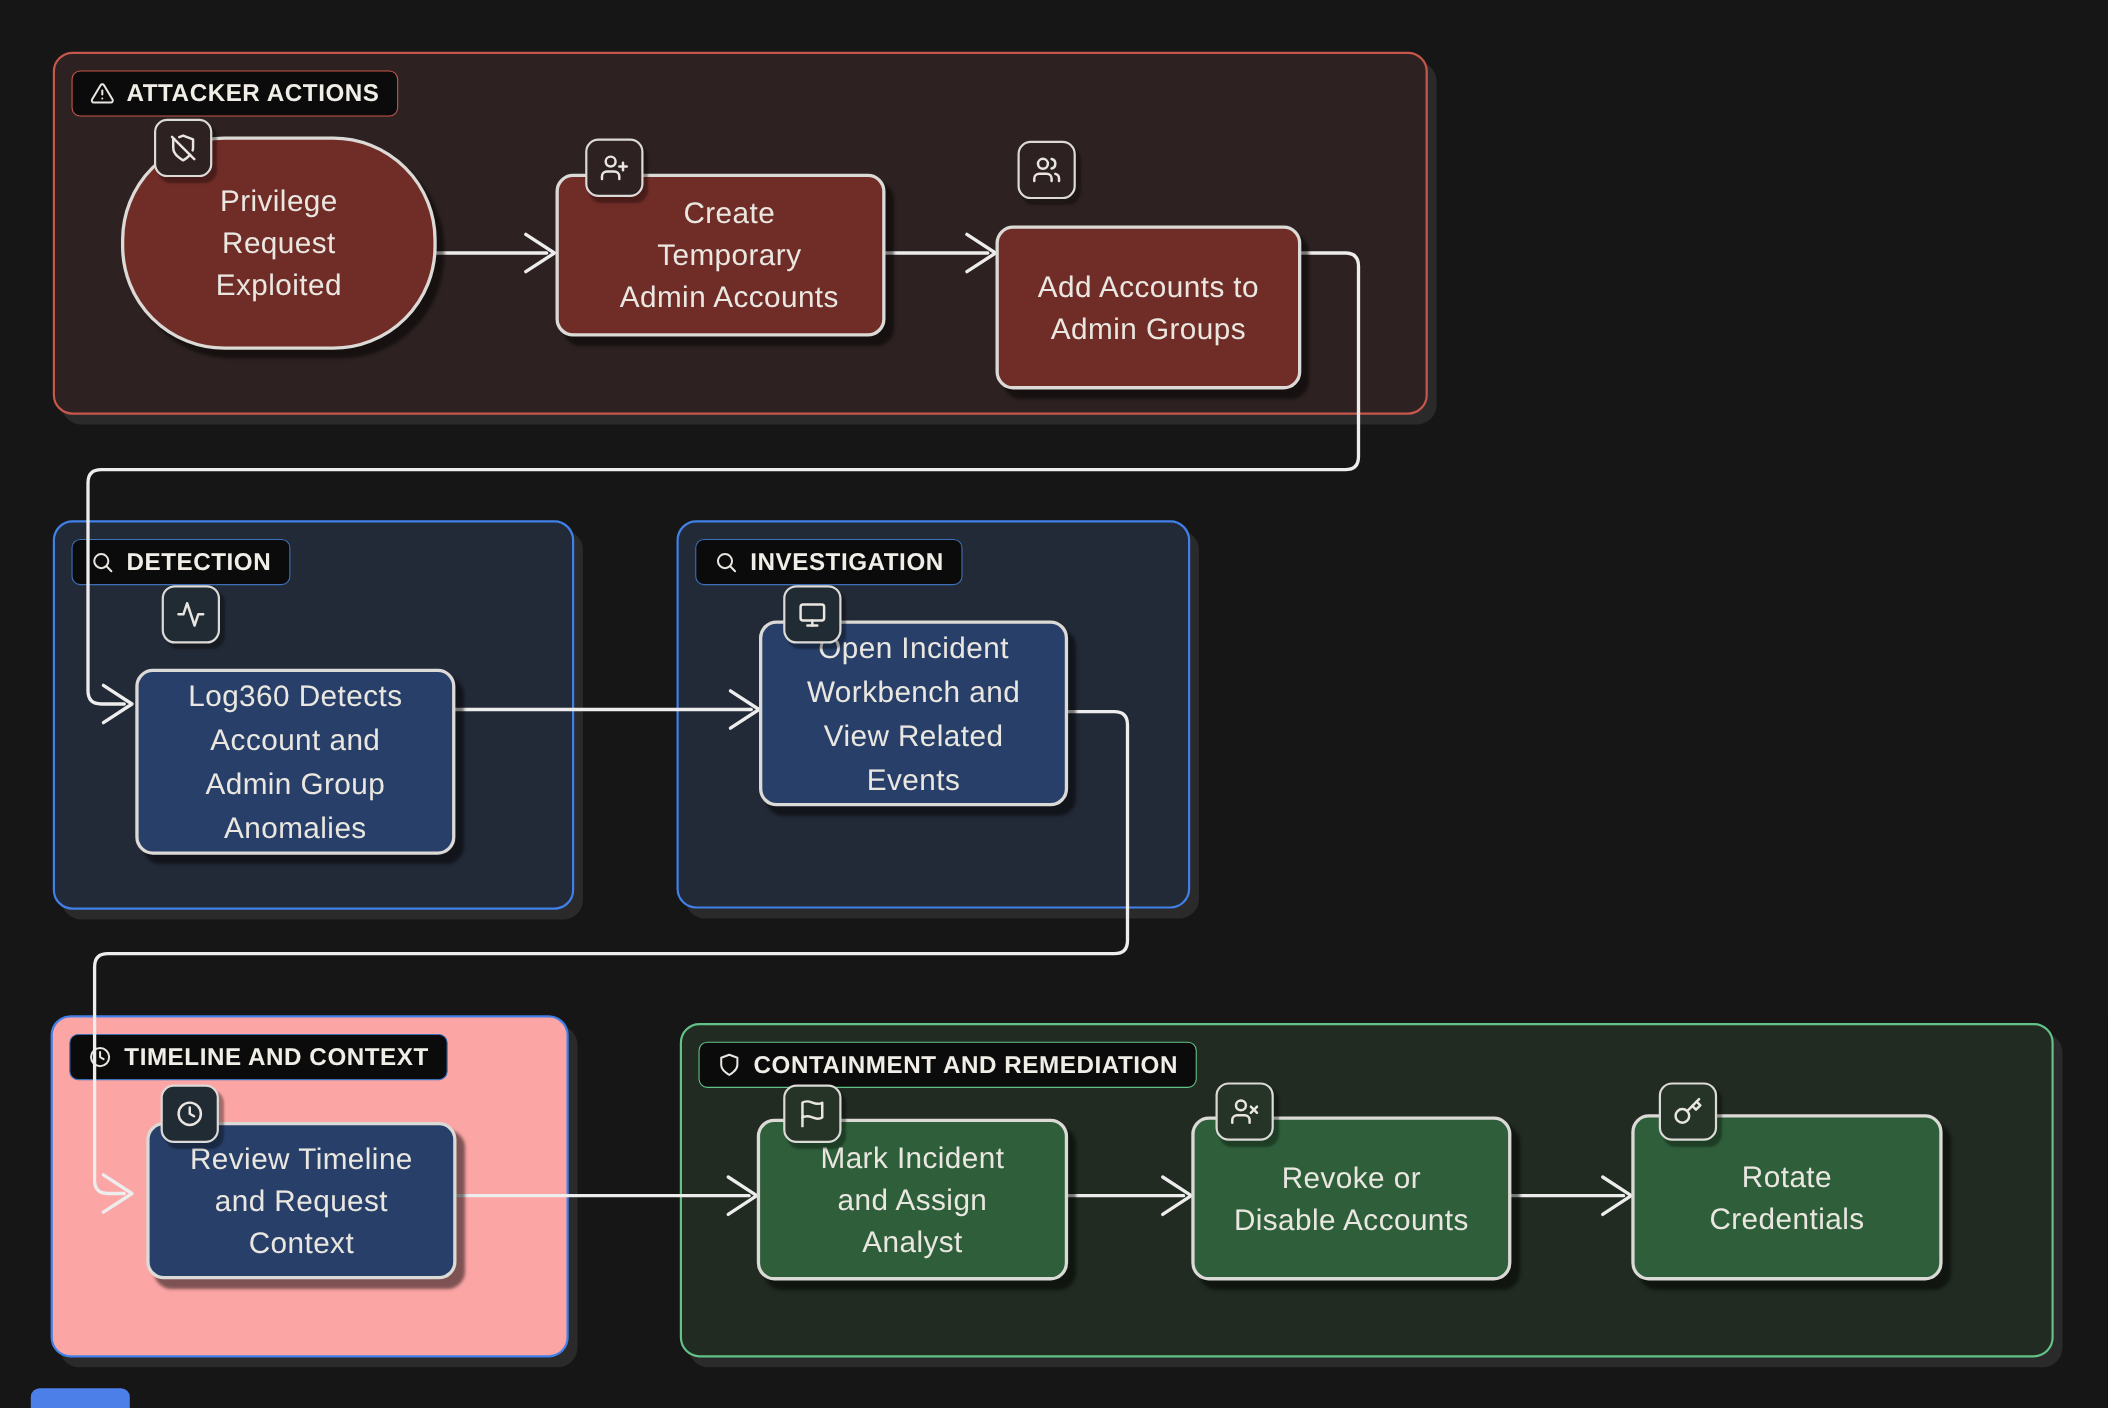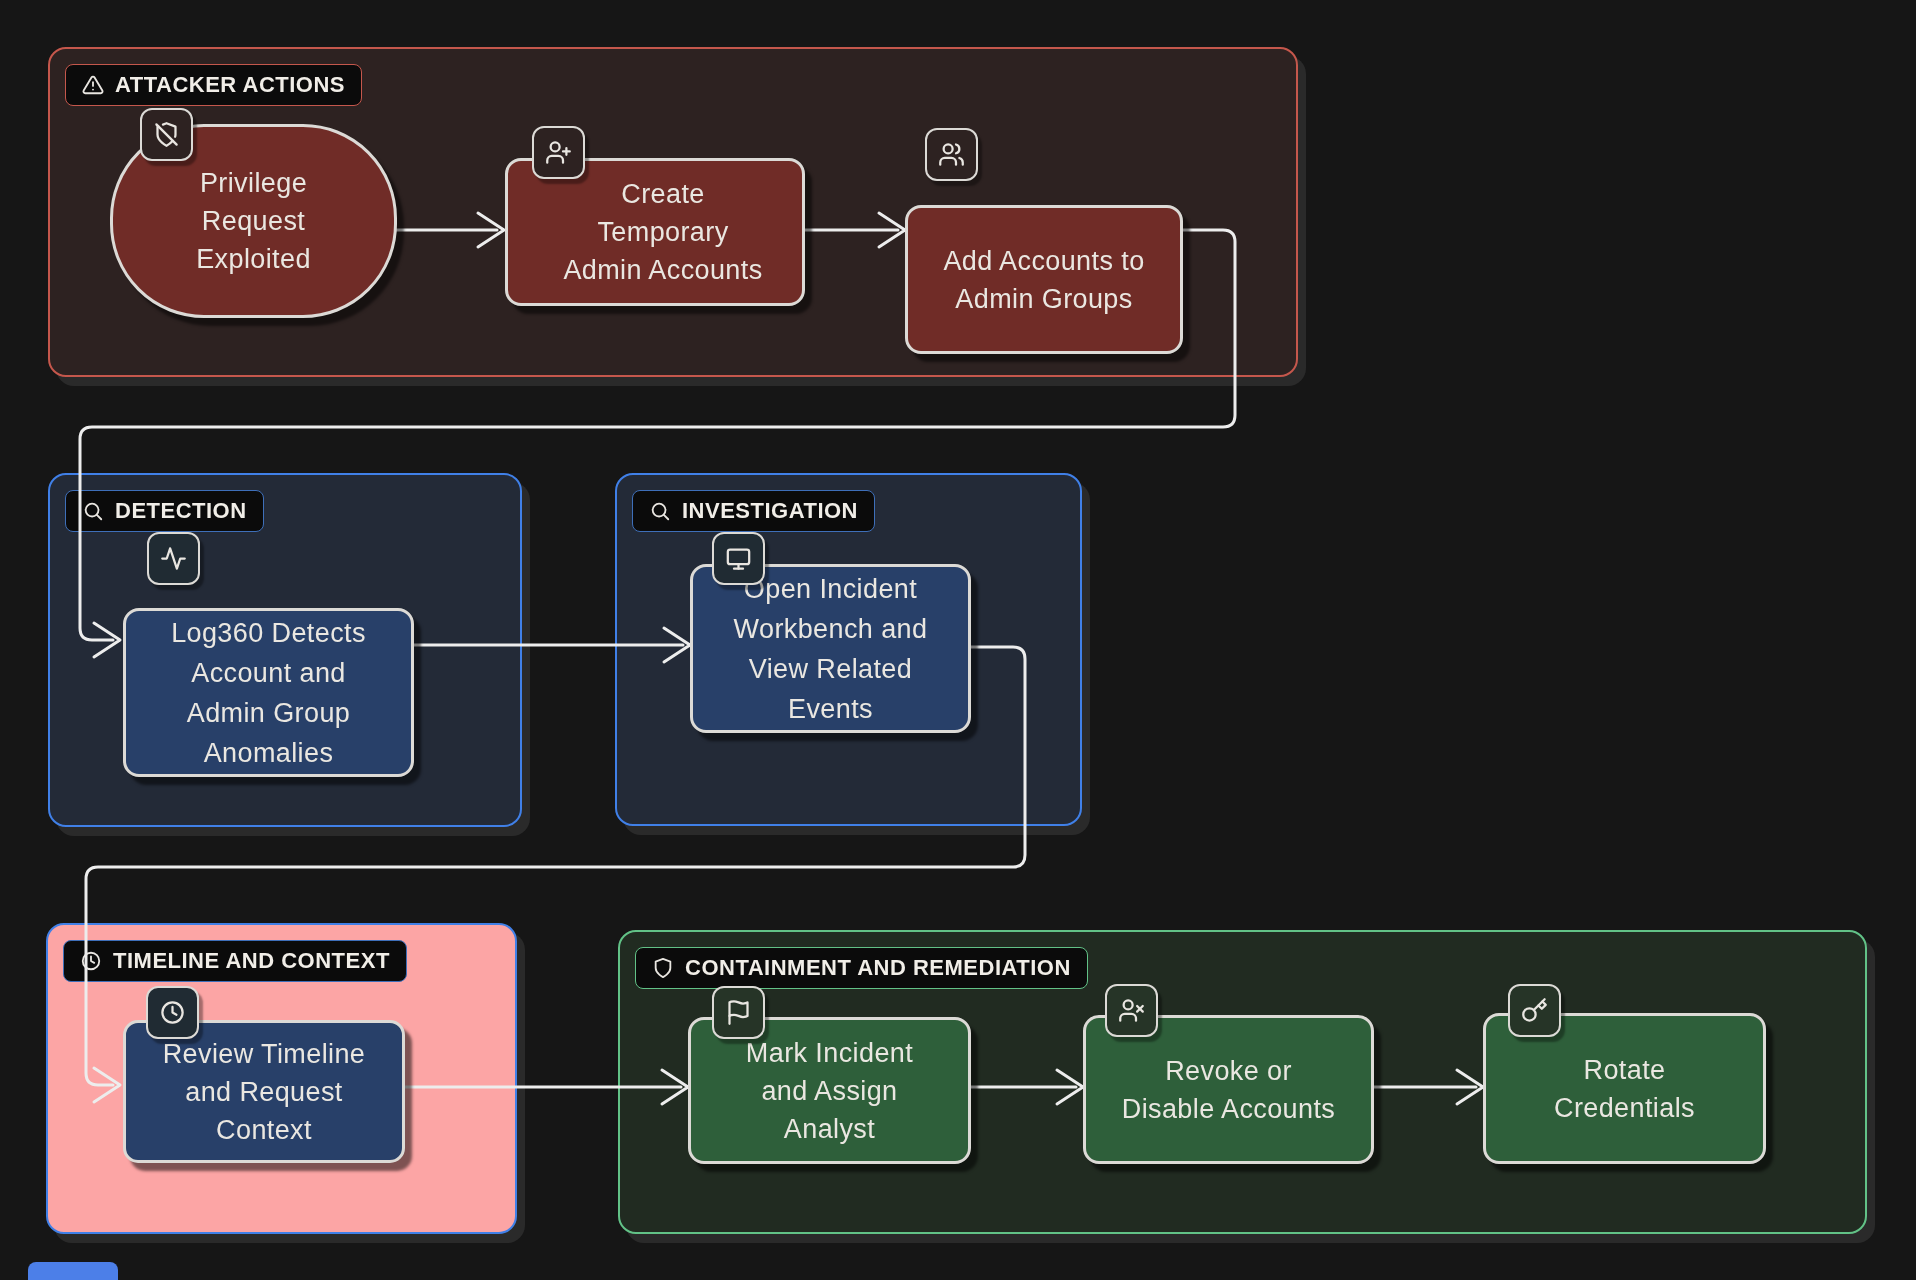--- a/index.html
+++ b/index.html
@@ -33,21 +33,21 @@
         line-height:38px;text-align:center;box-shadow:7px 8px 3px rgba(0,0,0,0.5);}
   .fill-red{background:#702c27;}
   .fill-navy{background:#284069;}
   .fill-green{background:#2e5f3a;}
 
   .n-privilege{left:110px;top:124px;width:281px;height:188px;border-radius:94px;align-items:center;}
   .n-create{left:505px;top:158px;width:278px;height:142px;padding-left:16px;}
   .n-add{left:905px;top:160px;width:272px;height:143px;margin-top:45px;}
   .n-log360{left:123px;top:564px;width:285px;height:163px;line-height:40px;margin-top:44px;}
   .n-workbench{left:690px;top:564px;width:275px;height:163px;line-height:40px;}
-  .n-review{left:123px;top:1020px;width:276px;height:137px;border-radius:15px;}
+  .n-review{left:133px;top:1020px;width:276px;height:137px;}
   .n-mark{left:688px;top:1017px;width:277px;height:141px;}
   .n-revoke{left:1083px;top:1015px;width:285px;height:143px;}
   .n-rotate{left:1483px;top:1013px;width:277px;height:145px;}
 
   
   .badge{position:absolute;z-index:4;width:49px;height:49px;border:2.5px solid #dcdad6;border-radius:12px;
          display:flex;align-items:center;justify-content:center;box-shadow:4px 5px 2px rgba(0,0,0,0.35);}
   .bg-red{background:#2d2221;}
   .bg-blue{background:#202b33;}
   .bg-green{background:#263427;}

